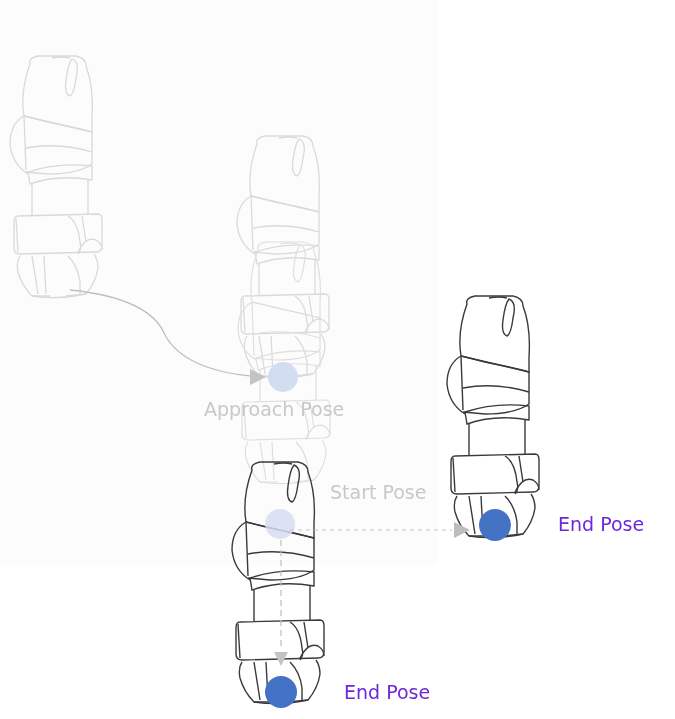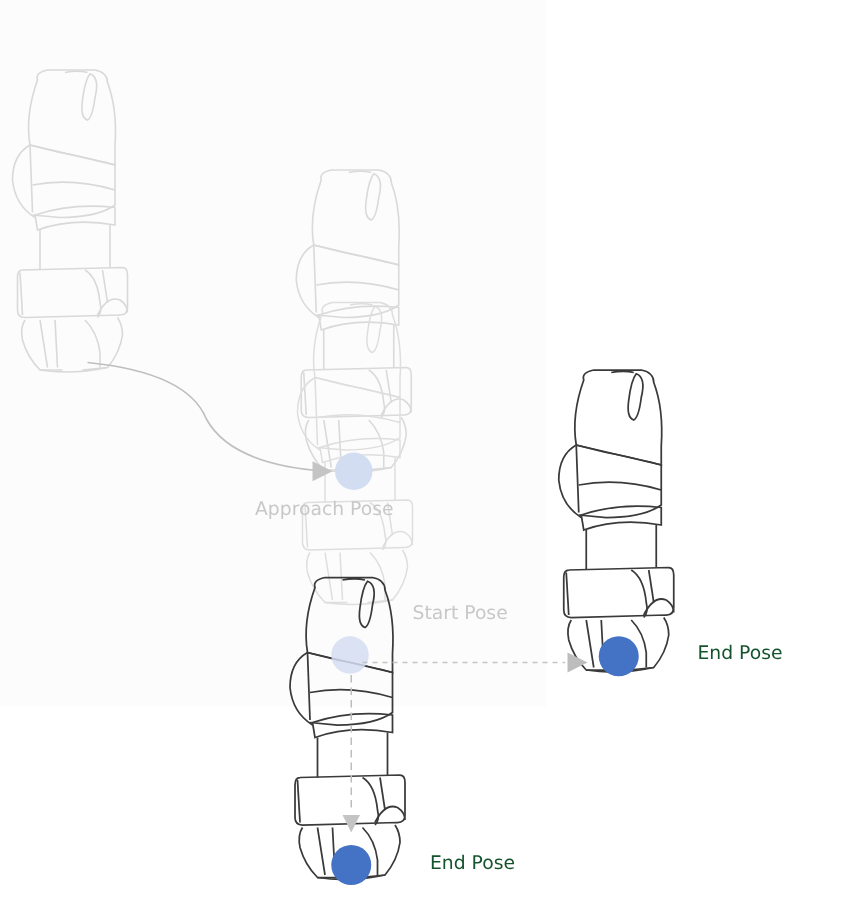--- a/index.html
+++ b/index.html
@@ -1,22 +1,22 @@
 <!DOCTYPE html>
 <html><head>
   <meta charset="utf-8">
   <style>
     html, body { margin: 0; padding: 0; background: #ffffff; }
     body { width: 675px; height: 719px; position: relative; overflow: hidden;
            font-family: "DejaVu Sans", "Liberation Sans", sans-serif; }
     .bg-panel { position: absolute; left: 0; top: 0; width: 437px; height: 565px; background: #fcfcfc; }
     svg.stage { position: absolute; left: 0; top: 0; }
-    .label { position: absolute; white-space: nowrap; font-size: 15px; line-height: 1; text-align: right; }
+    .label { position: absolute; white-space: nowrap; font-size: 19px; line-height: 1; text-align: right; }
     .label.faded { color: #c8c8c8; }
-    .label.solid { color: #14532d; }
+    .label.solid { color: #6d28d9; }
   </style>
 </head>
 <body>
 
 <div class="bg-panel"></div>
 
 <svg class="stage" width="675" height="719" viewBox="0 0 675 719" xmlns="http://www.w3.org/2000/svg">
   <defs>
 
     <g id="wrist">

